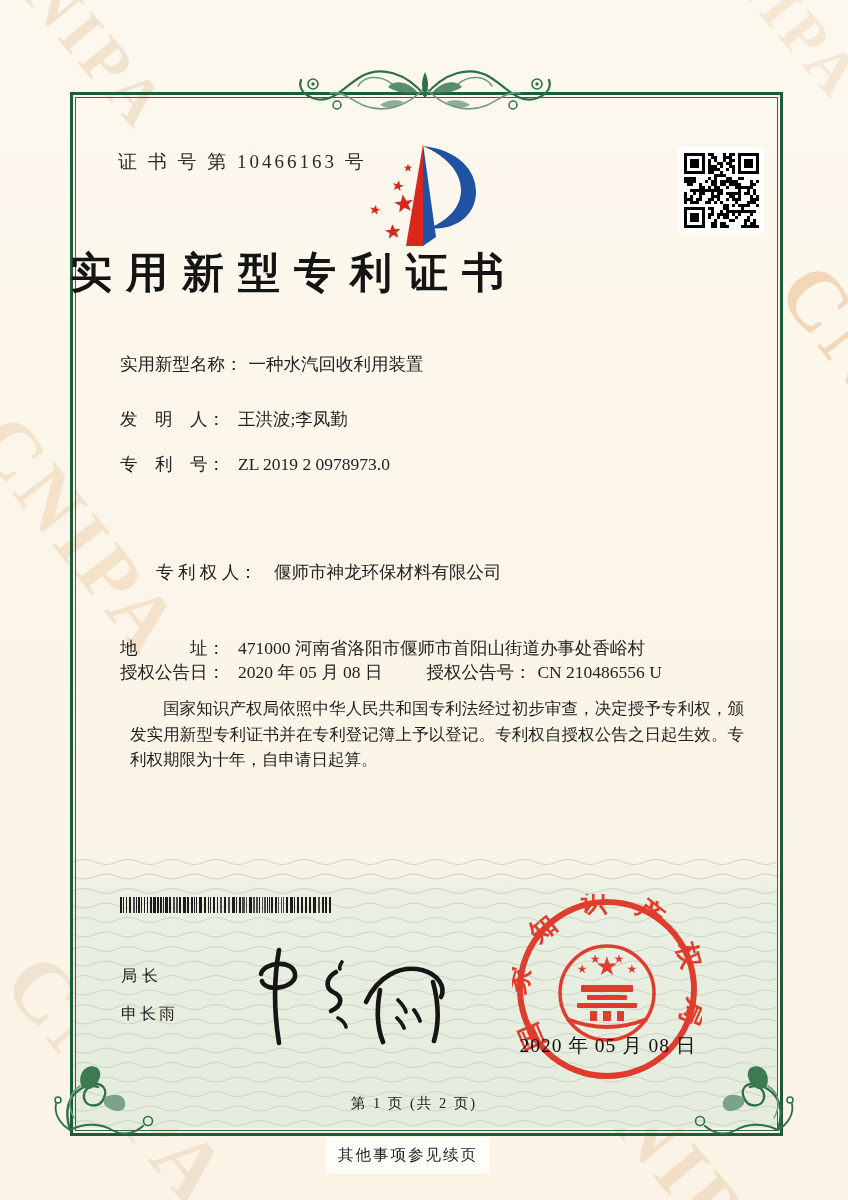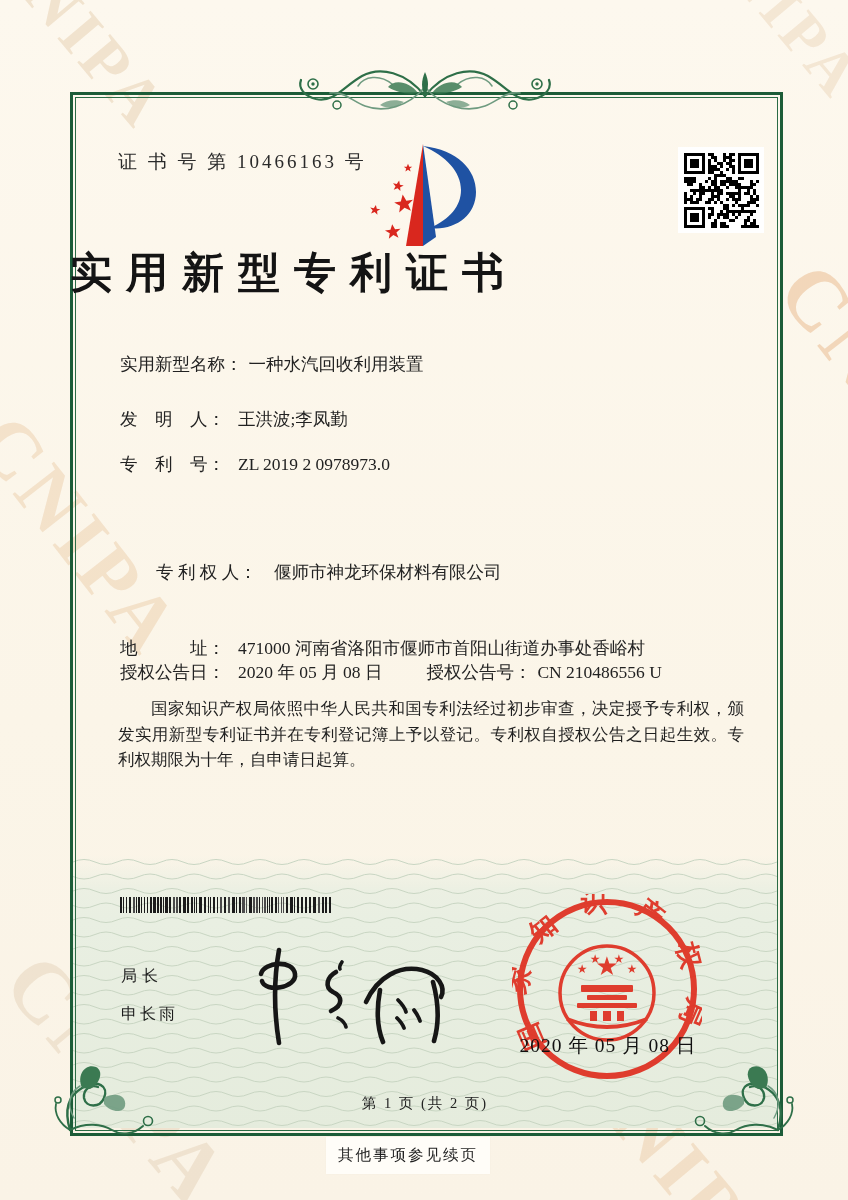--- a/index.html
+++ b/index.html
@@ -32,34 +32,34 @@
   .title{position:absolute;left:70px;top:245px;width:707px;
          font-size:42px;font-weight:700;letter-spacing:14px;color:#141414;}
   
   .frow{position:absolute;left:120px;width:620px;font-size:17.5px;color:#222;white-space:nowrap;}
   .frow .lab{display:inline-block;min-width:112px;}
   .frow .val{margin-left:6px;}
   .grantpair .val{margin-right:44px;}
   
   .paras{position:absolute;left:118px;top:696px;width:626px;font-size:16.5px;line-height:25.5px;
          color:#1f1f1f;text-align:justify;}
-  .paras p{margin:0 0 2px 0;text-indent:2em;}
+  .paras p{margin:0 0 2px 12px;text-indent:2em;}
   
   .barcode{position:absolute;left:120px;top:897px;}
   
   .director{position:absolute;left:121px;font-size:16px;letter-spacing:5px;color:#1c1c1c;
             font-family:"Liberation Sans","DejaVu Sans",sans-serif;font-weight:500;}
   .d1{top:966px;} .d2{top:1004px;letter-spacing:3px;}
   .sig{position:absolute;left:250px;top:944px;}
   
   .seal{position:absolute;left:512px;top:894px;width:190px;height:190px;}
   .sealdate{position:absolute;left:510px;top:1032px;width:196px;text-align:center;
             font-size:19.5px;color:#101010;letter-spacing:1px;font-weight:500;}
   
-  .pageinfo{position:absolute;left:68px;top:1094px;width:714px;text-align:center;
+  .pageinfo{position:absolute;left:57px;top:1094px;width:714px;text-align:center;
             font-size:14.5px;letter-spacing:2px;color:#222;}
   .contbox{position:absolute;left:326px;top:1137px;background:#fffdf8;padding:8px 12px;
            font-size:15.5px;letter-spacing:2px;color:#1f1f1f;box-shadow:0 0 2px rgba(0,0,0,.03);}
 </style>
 </head>
 <body>
 
 <div class="page">
 
   <span class="wm wm1">CNIPA</span>

